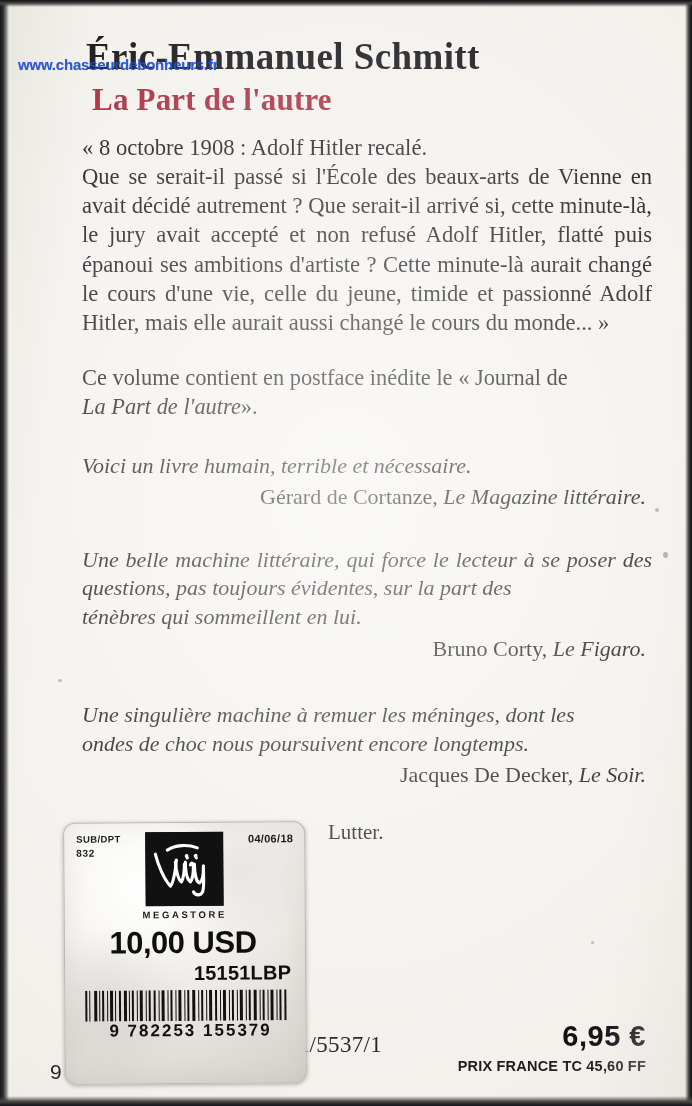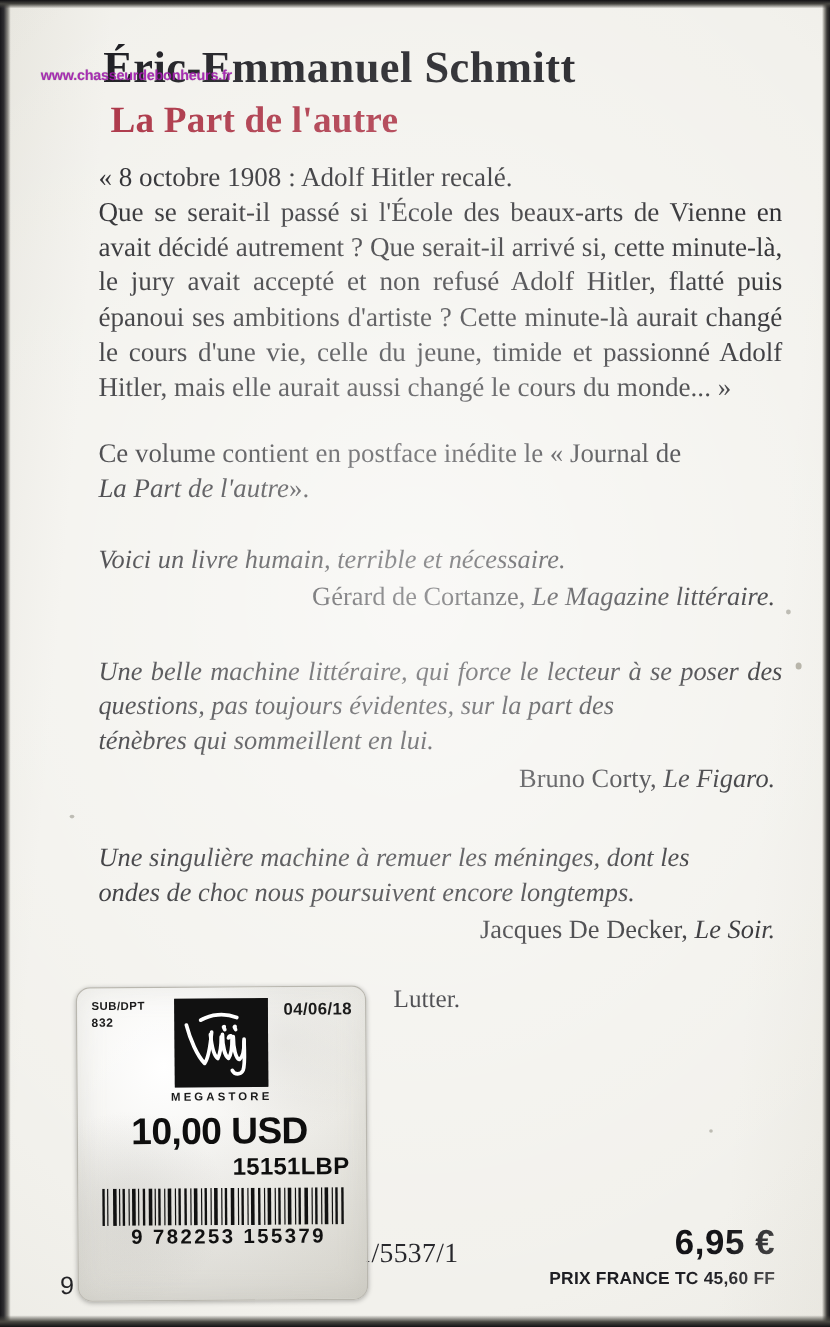--- a/index.html
+++ b/index.html
@@ -236,21 +236,21 @@
     letter-spacing: 0.4px;
     z-index: 2;
   }
   .st-subdpt-label { line-height: 1.25; }
   .st-subdpt-num {
     font-size: 10px;
     font-weight: 700;
     letter-spacing: 0.6px;
     margin-top: 2px;
   }
-  .st-date { font-size: 14px; font-weight: 700; letter-spacing: 0.3px; }
+  .st-date { font-size: 11px; font-weight: 700; letter-spacing: 0.3px; }
 
   .st-logo-wrap {
     position: relative;
     z-index: 2;
     text-align: center;
     margin-top: -26px;
   }
   .st-logo {
     display: inline-block;
     width: 78px;
@@ -308,29 +308,28 @@
     padding-left: 10px;
   }
 
   
   .watermark {
     position: absolute;
     left: 18px;
     top: 56px;
     z-index: 9;
     font-family: "Liberation Sans", sans-serif;
-    font-size: 12px;
+    font-size: 15px;
     font-weight: 700;
     letter-spacing: -0.2px;
-    color: #a21caf;
+    color: #1d4ed8;
     opacity: 0.92;
     white-space: nowrap;
     text-shadow: 0 0 1px rgba(0,0,0,0.35);
     pointer-events: none;
-    margin-left: 16px;
   }
 
   
   .speck {
     position: absolute;
     z-index: 5;
     border-radius: 50%;
     background: #7d7a6c;
     opacity: 0.45;
   }

